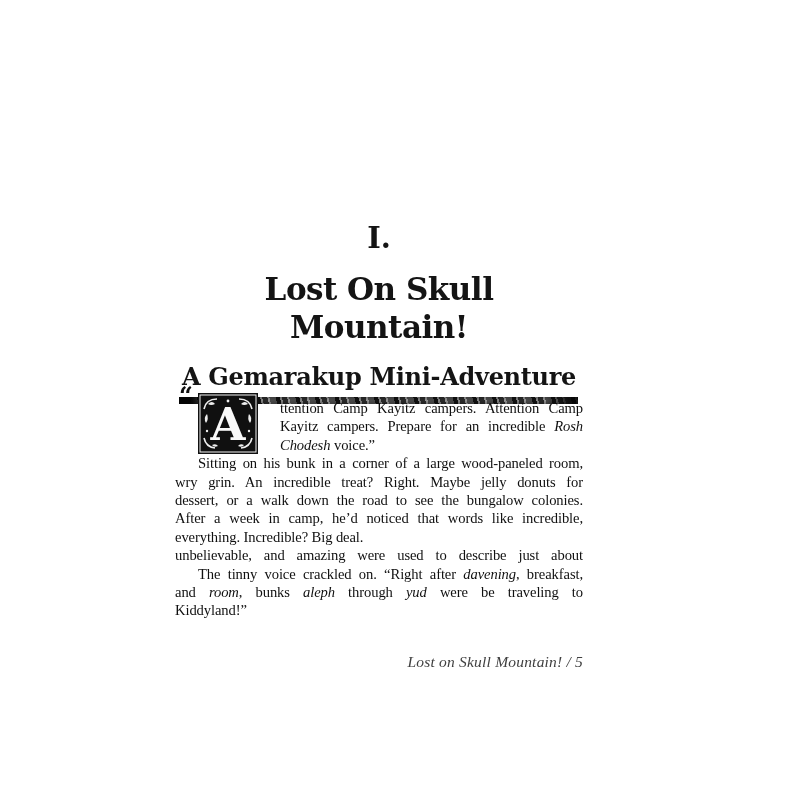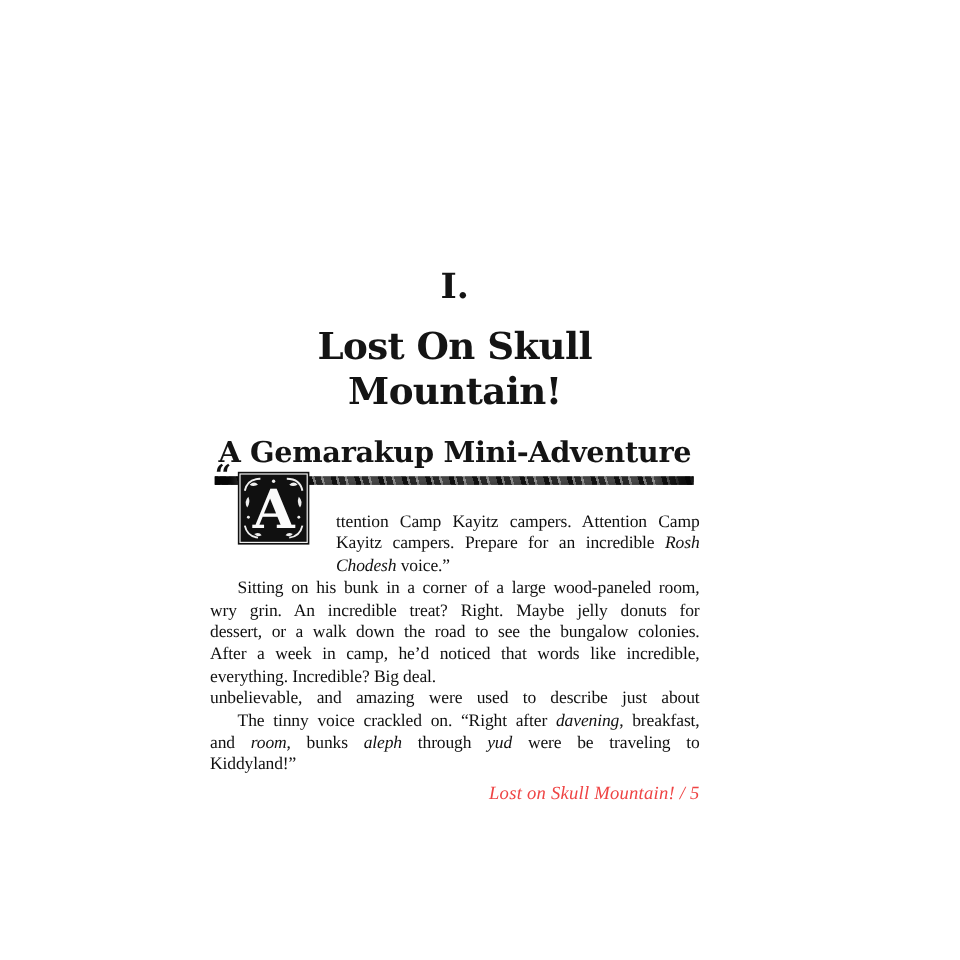--- a/index.html
+++ b/index.html
@@ -41,27 +41,27 @@
   .tline i { font-style:italic; }
 
   .para-dropcap { display:flex; align-items:flex-start; }
   .dropcap-block { position:relative; flex:0 0 auto; width:60px; height:61px; margin:-6px 22px 0 23px; }
   .dropcap-block svg { display:block; }
   .open-quote {
     position:absolute; left:-19px; top:-7px;
     font-family:"DejaVu Serif",serif; font-weight:bold;
     font-size:24px; line-height:20px; color:#101010;
   }
-  .p1-lines { flex:0 0 auto; width:303px;margin-top:27px; }
+  .p1-lines { flex:0 0 auto; width:303px; }
 
   
   .page-footer {
     position:absolute; left:175px; top:653px; width:408px;
     text-align:right; font-style:italic; font-weight:500;
-    font-size:15.5px; line-height:18px; color:#ef4444; letter-spacing:0.2px;
+    font-size:15.5px; line-height:18px; color:#404040; letter-spacing:0.2px;
   }
 </style>
 </head>
 <body>
 
 <div class="page">
 
   <header class="chapter-head">
     <div class="chapter-number">I.</div>
     <h1 class="chapter-title">Lost On Skull Mountain!</h1>

